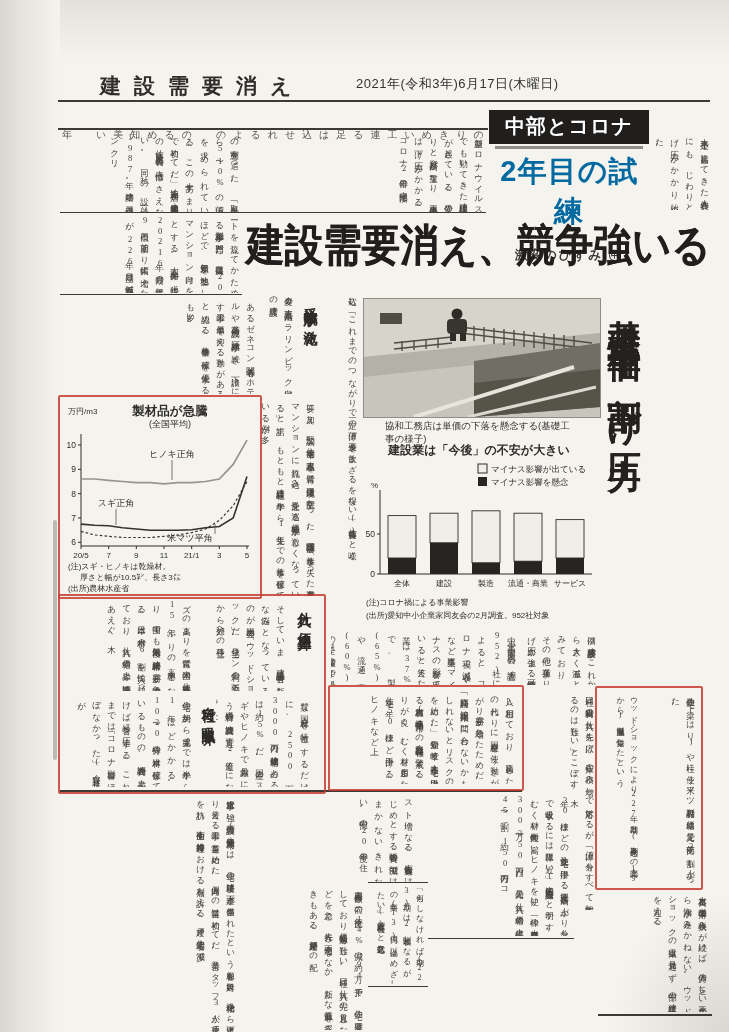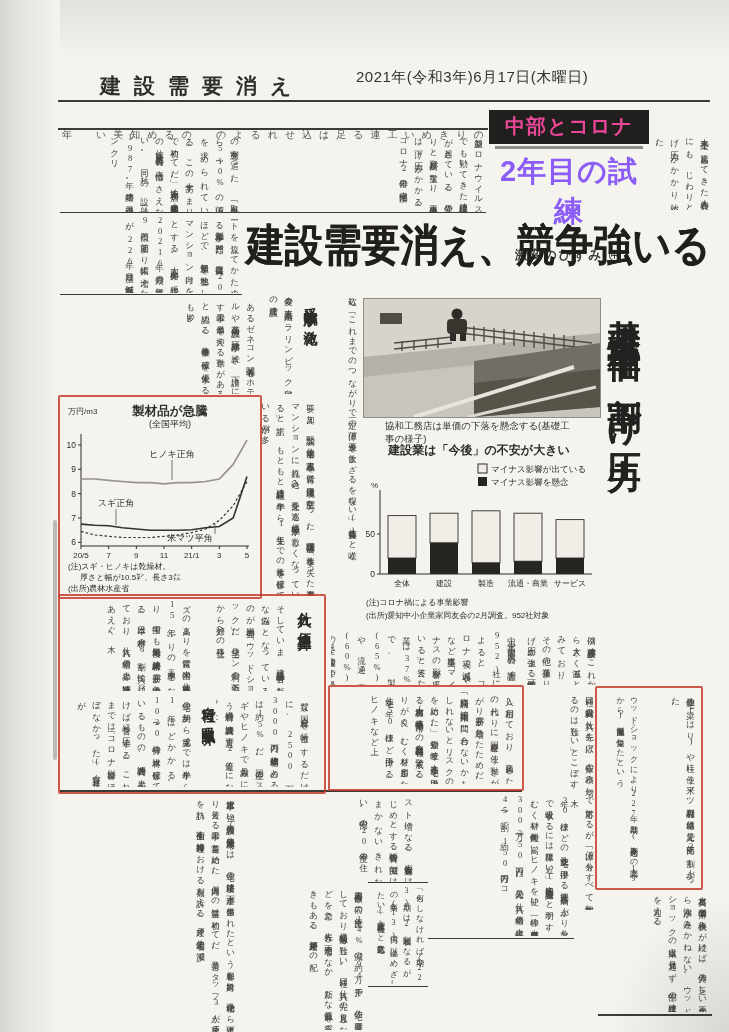--- a/index.html
+++ b/index.html
@@ -14,39 +14,39 @@
   .scan-left{position:absolute;left:0;top:0;width:60px;height:1032px;
     background:linear-gradient(90deg,#d8d6d1 0%,#e7e5e0 40%,#f4f3ee 100%);}
   .scan-left-line{position:absolute;left:53px;top:520px;width:4px;height:240px;background:#8e8c86;border-radius:2px;opacity:.55;}
   .scan-top{position:absolute;left:0;top:0;width:729px;height:60px;
     background:linear-gradient(180deg,#e3e1dc 0%,#f4f3ee 100%);}
   .scan-corner{position:absolute;right:0;bottom:0;width:120px;height:140px;
     background:radial-gradient(ellipse at 100% 100%,#d9d7d2 0%,rgba(244,243,238,0) 70%);}
   
   .paper-name{position:absolute;left:100px;top:72px;font-size:21px;font-weight:bold;
     letter-spacing:13px;color:#2e2d2a;}
-  .issue-date{position:absolute;left:356px;top:68px;font-size:15px;letter-spacing:.5px;color:#33322f;}
+  .issue-date{position:absolute;left:356px;top:75px;font-size:13px;letter-spacing:.5px;color:#33322f;}
   .rule{position:absolute;background:#3b3a37;}
   
   .sliver{position:absolute;left:62px;top:106px;width:426px;height:19px;overflow:hidden;
     font-size:10px;letter-spacing:7px;color:#55544f;white-space:nowrap;margin-top:22px;}
   
   .vt{position:absolute;writing-mode:vertical-rl;text-orientation:upright;
     font-size:8.5px;line-height:15px;letter-spacing:.6px;overflow:hidden;
     color:#44423e;text-align:justify;}
   .subhead{position:absolute;writing-mode:vertical-rl;text-orientation:upright;overflow:hidden;
     font-family:"Liberation Sans","DejaVu Sans",sans-serif;font-weight:bold;
     font-size:14px;letter-spacing:1.5px;color:#2c2b28;}
   
   .badge{position:absolute;left:489px;top:110px;width:160px;text-align:center;}
-  .badge-top{background:#201f1d;color:#ec4899;font-weight:bold;font-size:20px;
+  .badge-top{background:#201f1d;color:#ffffff;font-weight:bold;font-size:20px;
     letter-spacing:1px;padding:3px 0 4px;}
   .badge-sep{height:3px;background:#8f8d87;margin:2px 6px 3px;}
-  .badge-main{font-size:29px;font-weight:bold;color:#8b5cf6;letter-spacing:1px;
-    font-family:Liberation Sans, sans-serif;}
+  .badge-main{font-size:29px;font-weight:bold;color:#0369a1;letter-spacing:1px;
+    font-family:Liberation Mono, monospace;}
   .badge-sub{font-size:12.5px;font-weight:bold;color:#3a3936;margin-top:15px;letter-spacing:2px;}
   
   .main-headline{position:absolute;left:246px;top:216px;width:458px;height:66px;
     font-size:38px;font-weight:bold;letter-spacing:0.5px;color:#201f1d;
     text-shadow:.7px 0 0 currentColor;white-space:nowrap;transform:scaleY(1.15);transform-origin:top left;}
   .side-headline{position:absolute;left:601px;top:294px;height:402px;
     writing-mode:vertical-rl;text-orientation:upright;font-size:33px;font-weight:bold;
     letter-spacing:6px;color:#232220;text-shadow:.4px 0 0 currentColor;}
   
   .photo{position:absolute;left:363px;top:298px;width:236px;height:118px;border:1px solid #8f8d87;}

